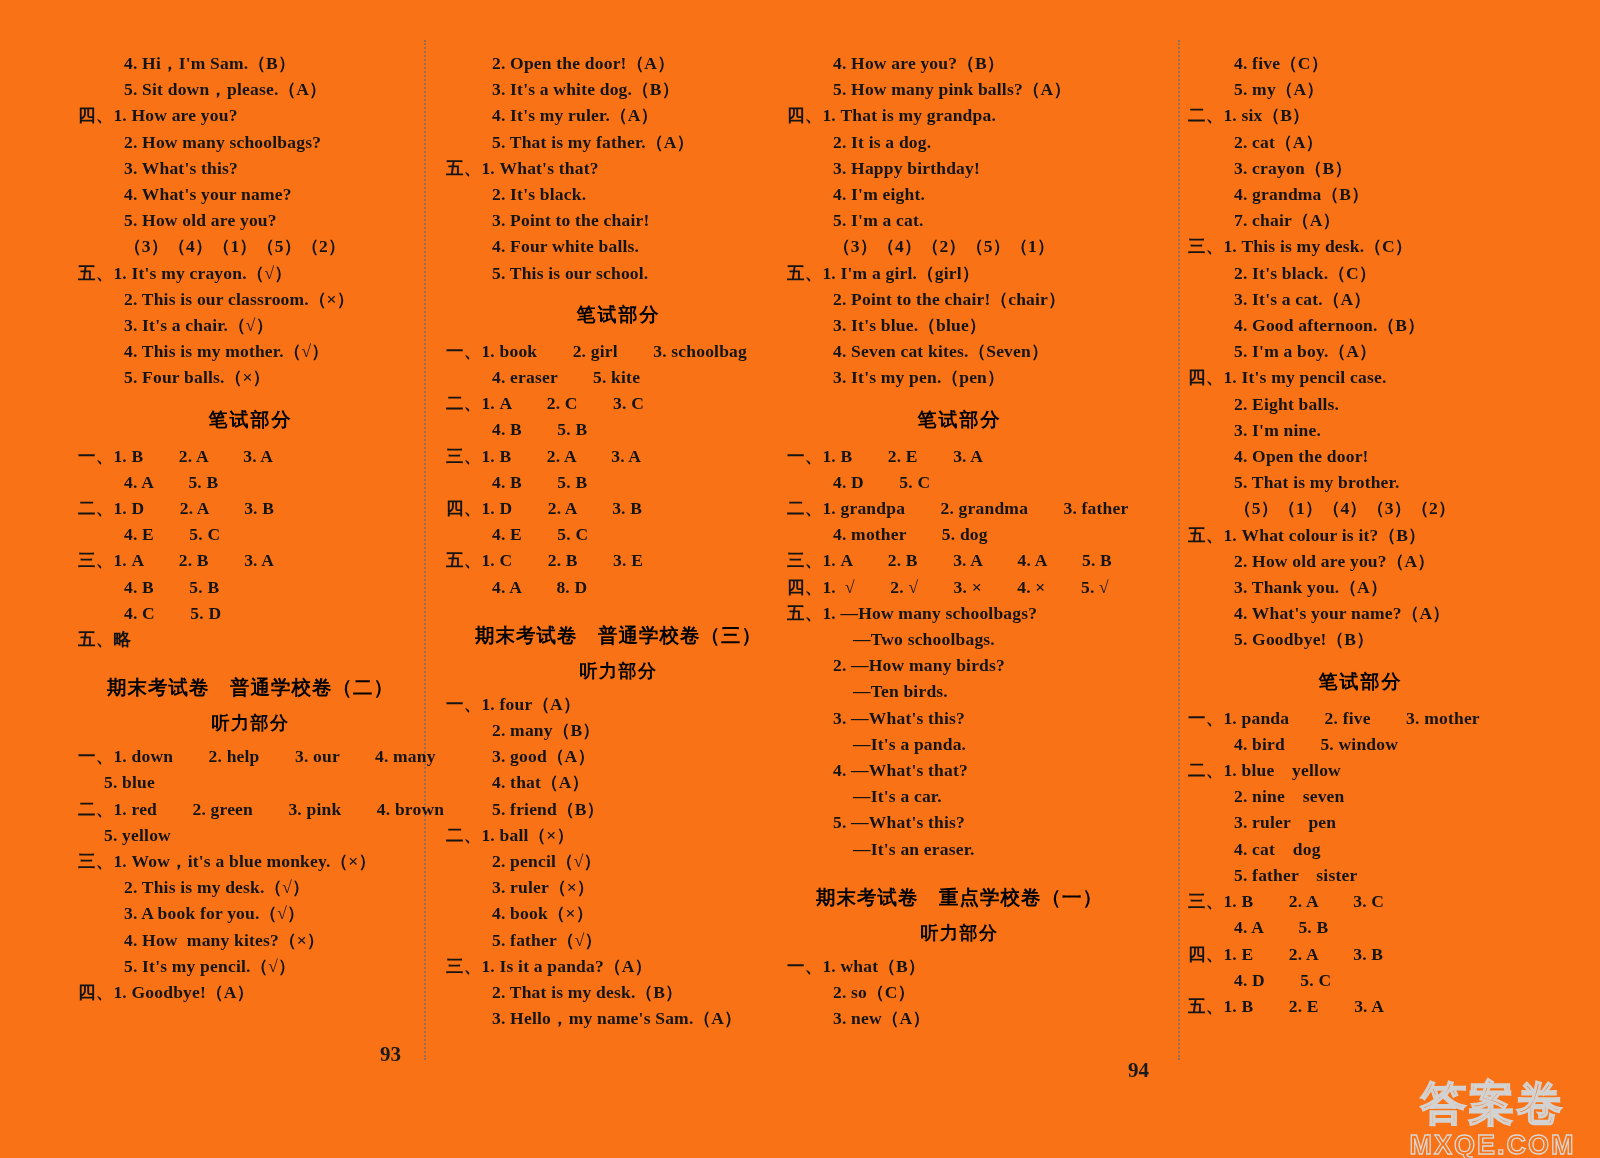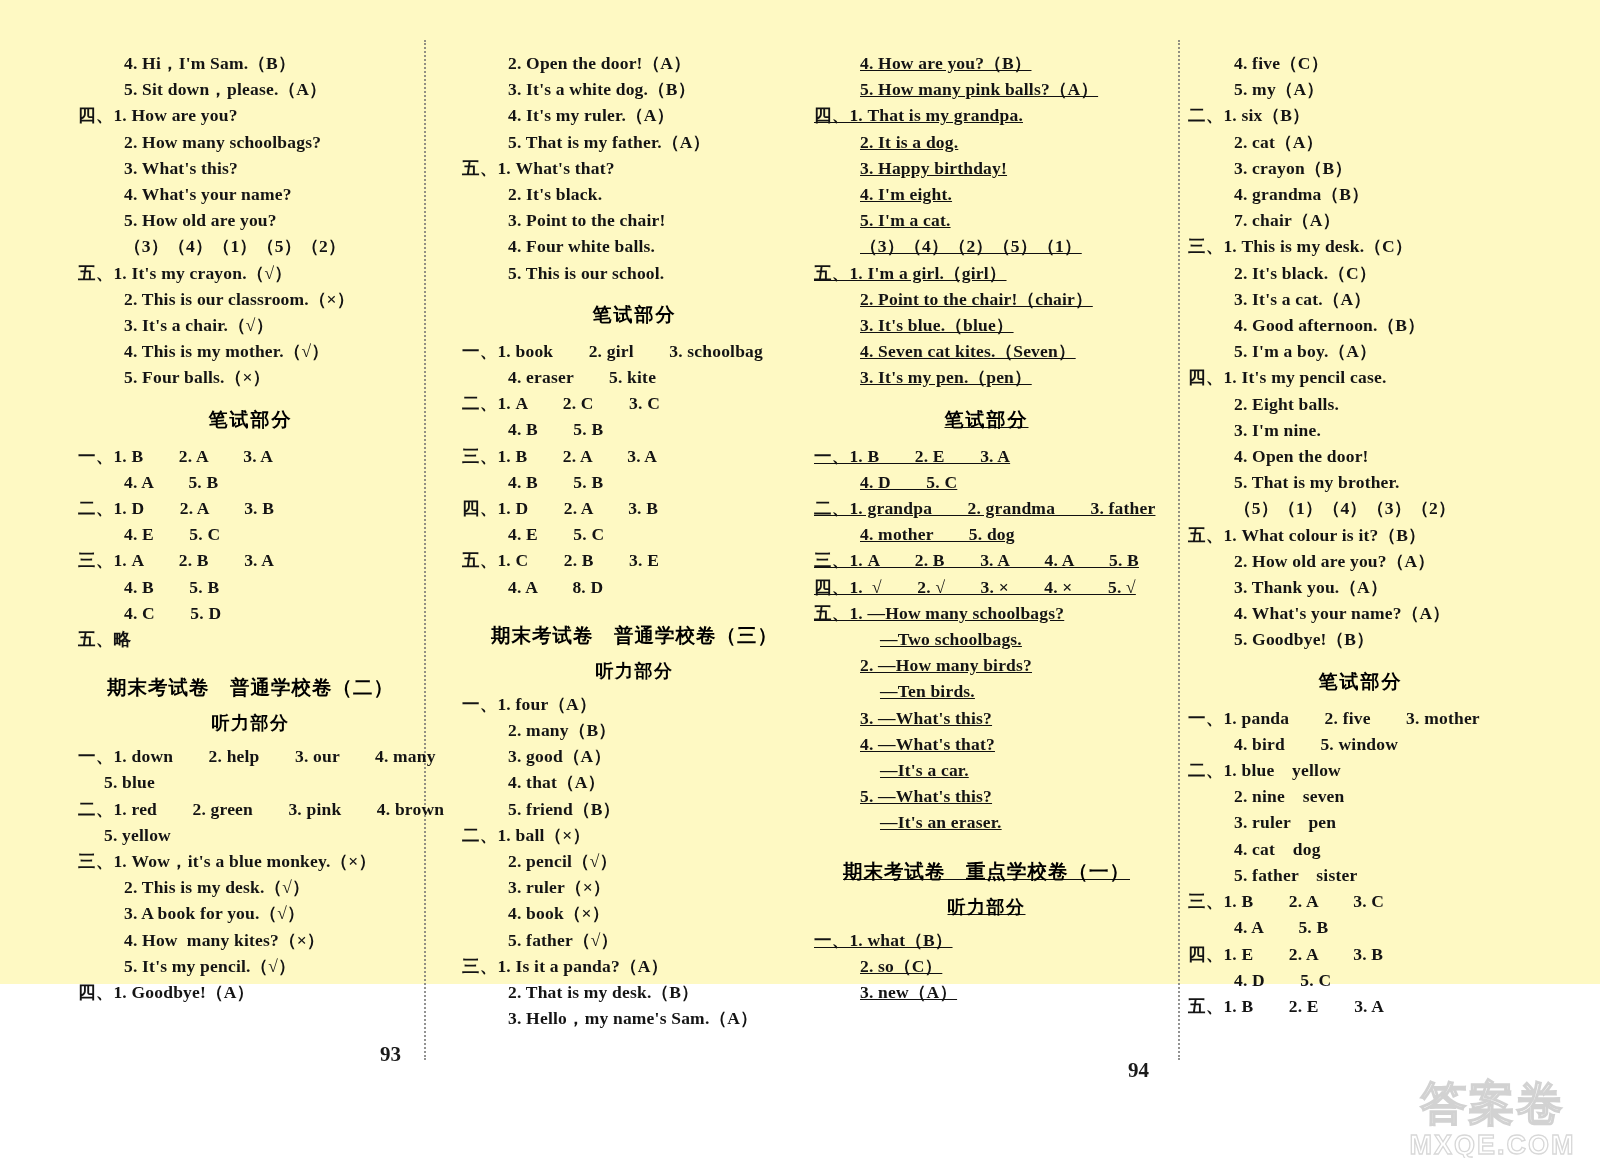--- a/index.html
+++ b/index.html
@@ -15,33 +15,33 @@
     font-family: "Liberation Serif", "DejaVu Serif", serif;
     color: #111111;
     overflow: hidden;
   }
 
   
   #sheet {
     position: absolute;
     left: 0; top: 0;
     width: 1600px;
-    height: 984px;
-    background: #fef9c3;
+    height: 1158px;
+    background: #f97316;
   }
 
   
   .col {
     position: absolute;
     top: 50px;
     width: 345px;
   }
   #col1 { left: 78px;  }
-  #col2 { left: 462px; }
-  #col3 { left: 814px; text-decoration: underline; }
+  #col2 { left: 446px; }
+  #col3 { left: 787px; }
   #col4 { left: 1188px; }
 
   
   .divider {
     position: absolute;
     top: 40px;
     width: 0px;
     height: 1020px;
     border-left: 2px dotted #6e6e6e;
     opacity: .75;
@@ -239,20 +239,21 @@
     <div class="ln ind2">4. D　　5. C</div>
     <div class="ln ind0">二、1. grandpa　　2. grandma　　3. father</div>
     <div class="ln ind2">4. mother　　5. dog</div>
     <div class="ln ind0">三、1. A　　2. B　　3. A　　4. A　　5. B</div>
     <div class="ln ind0">四、1.  √　　2. √　　3. ×　　4. ×　　5. √</div>
     <div class="ln ind0">五、1. —How many schoolbags?</div>
     <div class="ln ind3">—Two schoolbags.</div>
     <div class="ln ind2">2. —How many birds?</div>
     <div class="ln ind3">—Ten birds.</div>
     <div class="ln ind2">3. —What's this?</div>
+    <div class="ln ind3">—It's a panda.</div>
     <div class="ln ind2">4. —What's that?</div>
     <div class="ln ind3">—It's a car.</div>
     <div class="ln ind2">5. —What's this?</div>
     <div class="ln ind3">—It's an eraser.</div>
 
     <div class="hdr paper">期末考试卷　重点学校卷（一）</div>
     <div class="hdr sub">听力部分</div>
 
     <div class="ln ind0">一、1. what（B）</div>
     <div class="ln ind2">2. so（C）</div>

